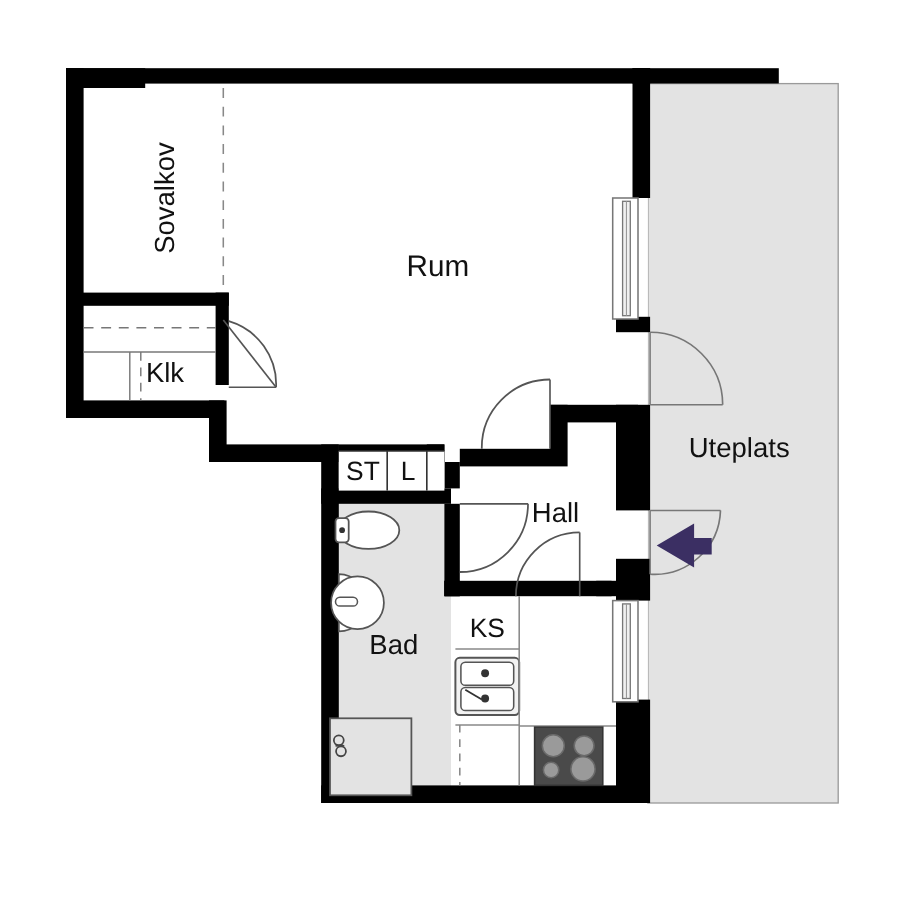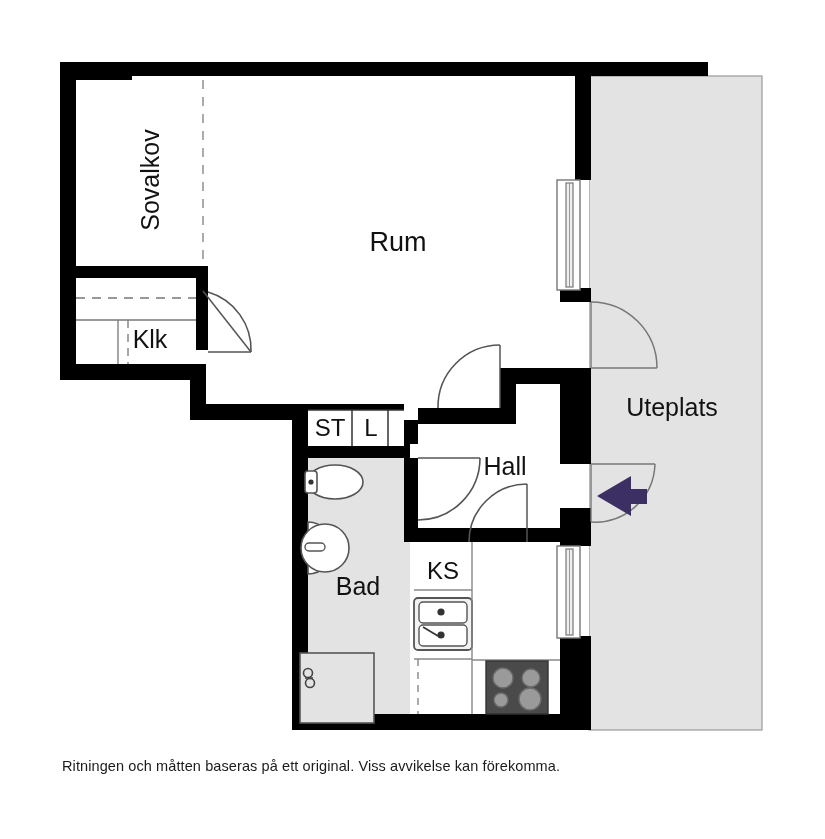--- a/index.html
+++ b/index.html
@@ -244,15 +244,14 @@
     <text class="room-label lbl-md" x="505" y="468">Hall</text>
 
     <text class="room-label lbl-md" x="358" y="588">Bad</text>
 
     <text class="room-label lbl-sm" x="443" y="573">KS</text>
 
     <text class="room-label lbl-md" x="672" y="409">Uteplats</text>
 
   </svg>
 
-  <div class="caption">Ritningen och måtten baseras på ett original. Viss avvikelse kan förekomma.</div>
 
 </div>
 
 </body></html>

